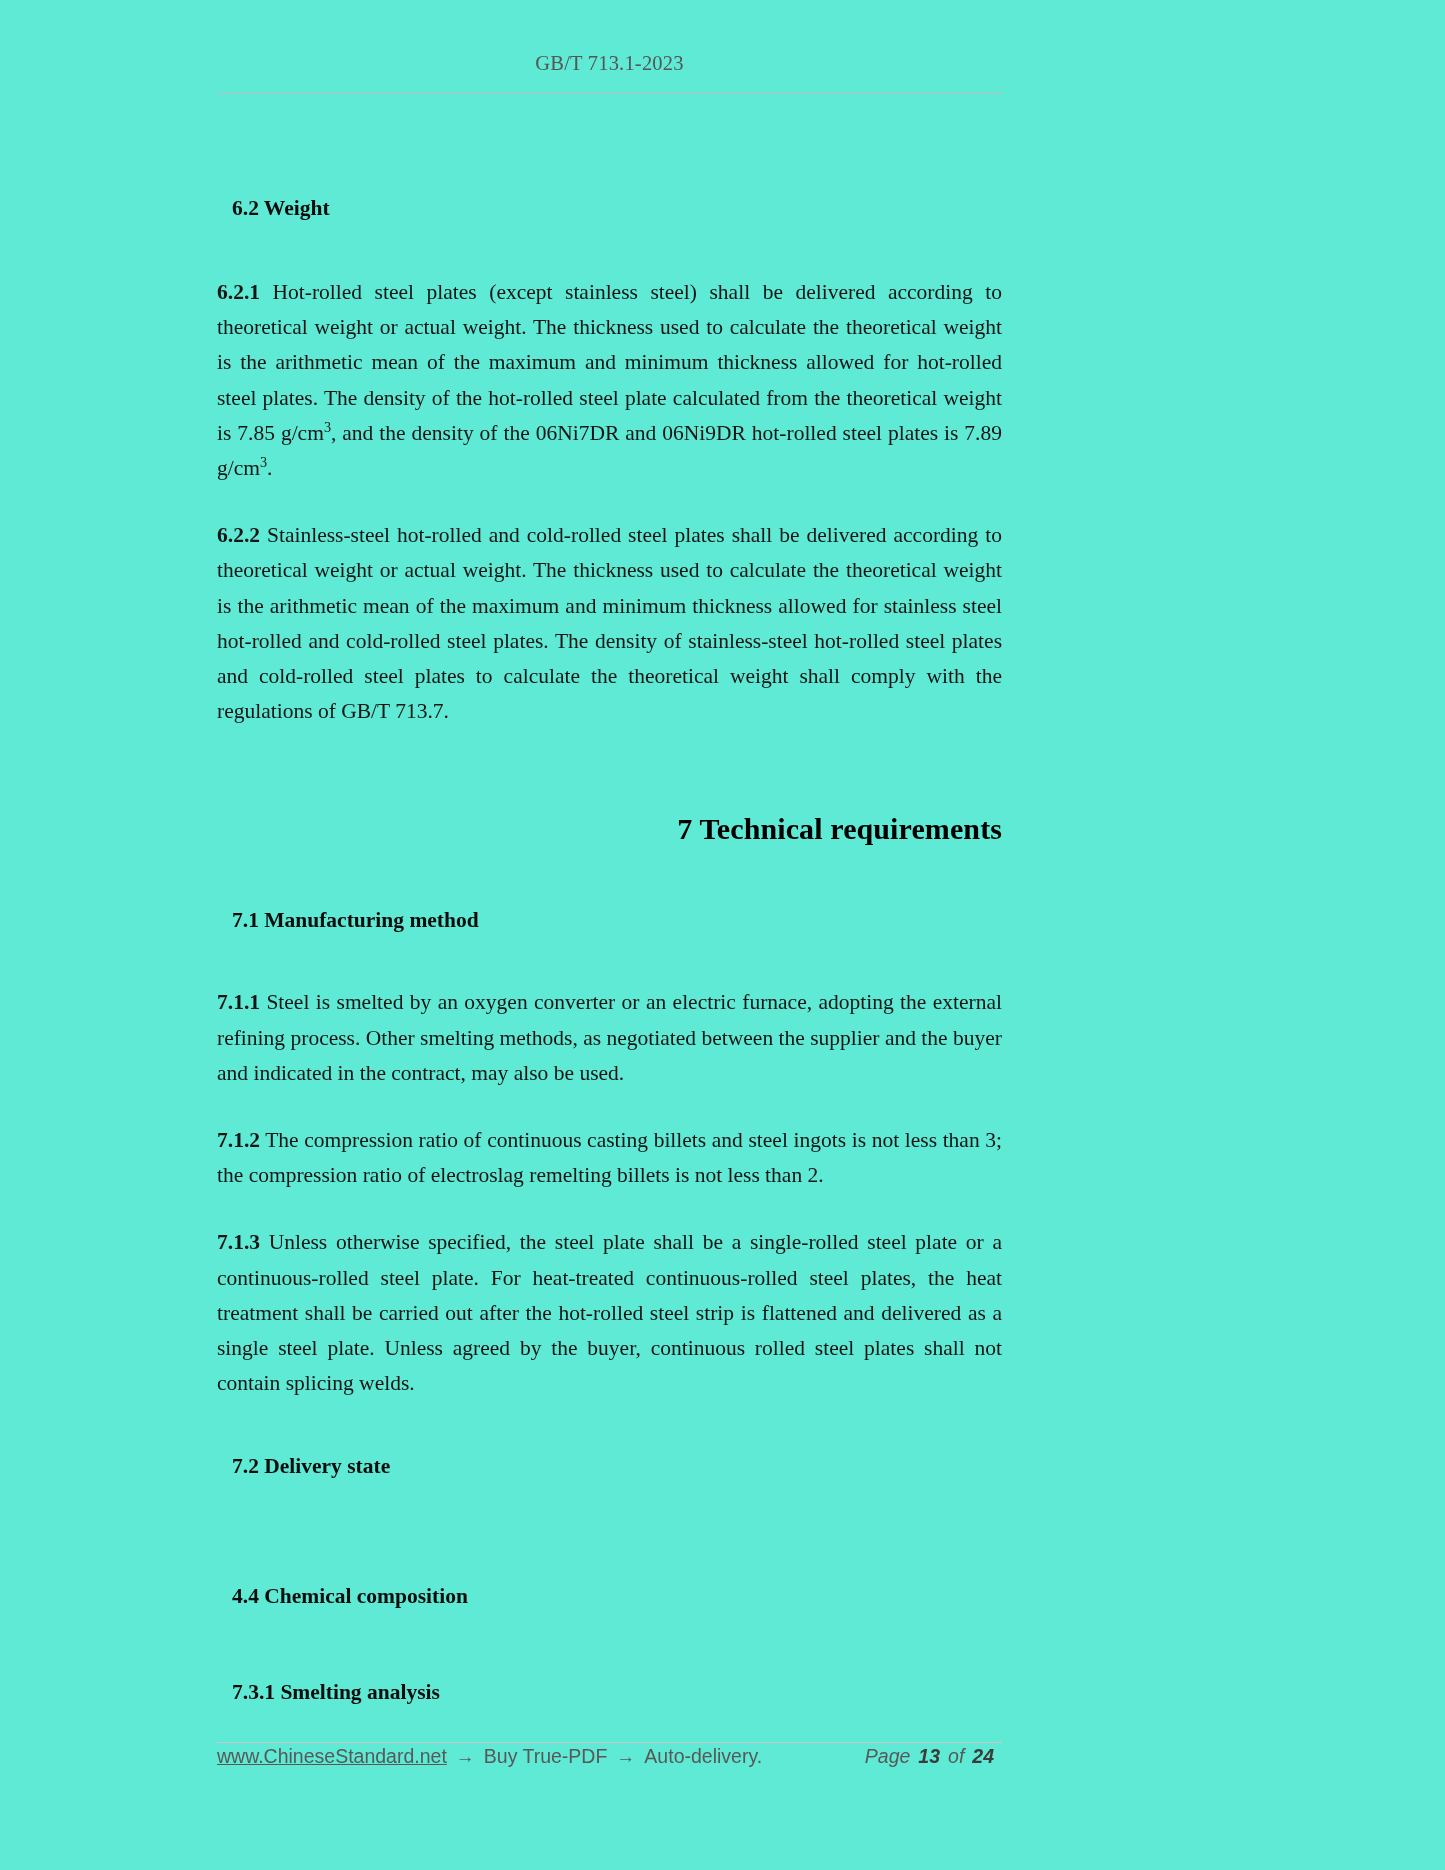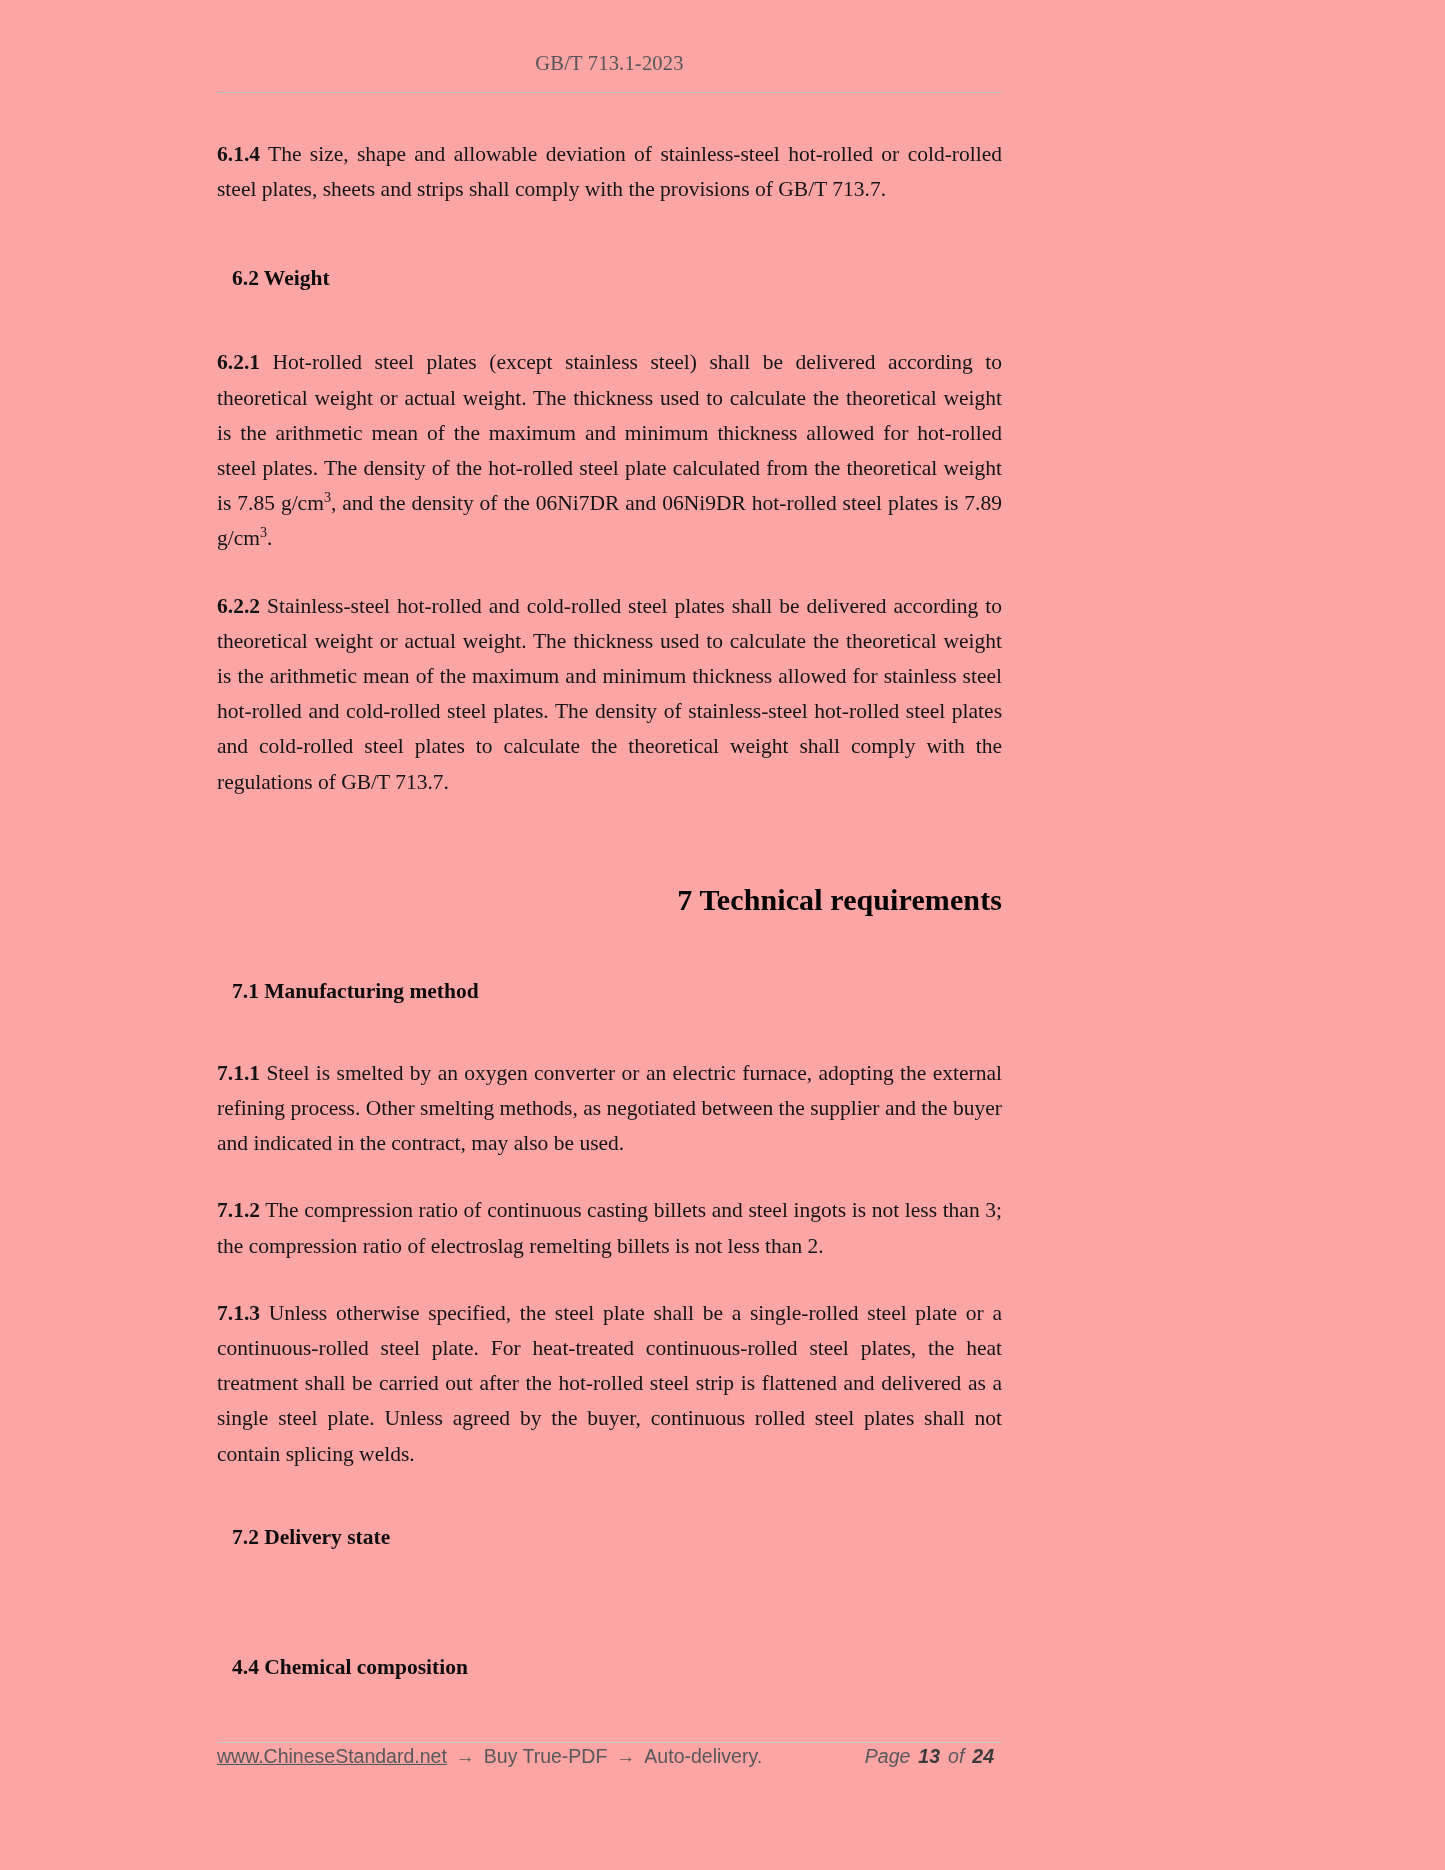--- a/index.html
+++ b/index.html
@@ -9,21 +9,21 @@
   }
   body {
     font-family: "Liberation Serif", "DejaVu Serif", serif;
     color: #000000;
   }
   .page {
     position: relative;
     width: 1445px;
     height: 1870px;
     margin: 0 auto;
-    background: #fca5a5;
+    background: #5eead4;
     box-sizing: border-box;
     padding: 0;
     overflow: hidden;
   }
   .content-col {
     position: absolute;
     left: 217px;
     top: 0;
     width: 785px;
   }
@@ -142,21 +142,20 @@
 
   <div class="content-col">
 
     <div class="doc-header">
       <span class="std-code">GB/T 713.1-2023</span>
     </div>
     <div class="header-rule"></div>
 
     <div class="gap-44"></div>
 
-    <p class="para"><span class="num">6.1.4</span><span> The size, shape and allowable deviation of stainless-steel hot-rolled or cold-rolled steel plates, sheets and strips shall comply with the provisions of GB/T 713.7.</span></p>
 
     <div class="gap-40"></div>
 
     <p class="sub-head">6.2 Weight</p>
 
     <div class="gap-36"></div>
 
     <p class="para"><span class="num">6.2.1</span><span> Hot-rolled steel plates (except stainless steel) shall be delivered according to theoretical weight or actual weight. The thickness used to calculate the theoretical weight is the arithmetic mean of the maximum and minimum thickness allowed for hot-rolled steel plates. The density of the hot-rolled steel plate calculated from the theoretical weight is 7.85 g/cm</span><sup>3</sup><span>, and the density of the 06Ni7DR and 06Ni9DR hot-rolled steel plates is 7.89 g/cm</span><sup>3</sup><span>.</span></p>
 
     <div class="gap-32"></div>
@@ -192,20 +191,21 @@
 
     <div class="gap-34"></div>
 
 
     <div class="gap-34"></div>
 
     <p class="sub-head">4.4 Chemical composition</p>
 
     <div class="gap-34"></div>
 
+    <p class="sub-head">7.3.1 Smelting analysis</p>
 
   </div>
 
   <div class="footer-wrap">
     <div class="footer-rule"></div>
     <div class="footer-row">
       <div class="footer-left">
         <span class="footer-url">www.ChineseStandard.net</span>
         <span class="footer-arrow">→</span>
         <span>Buy True-PDF</span>

